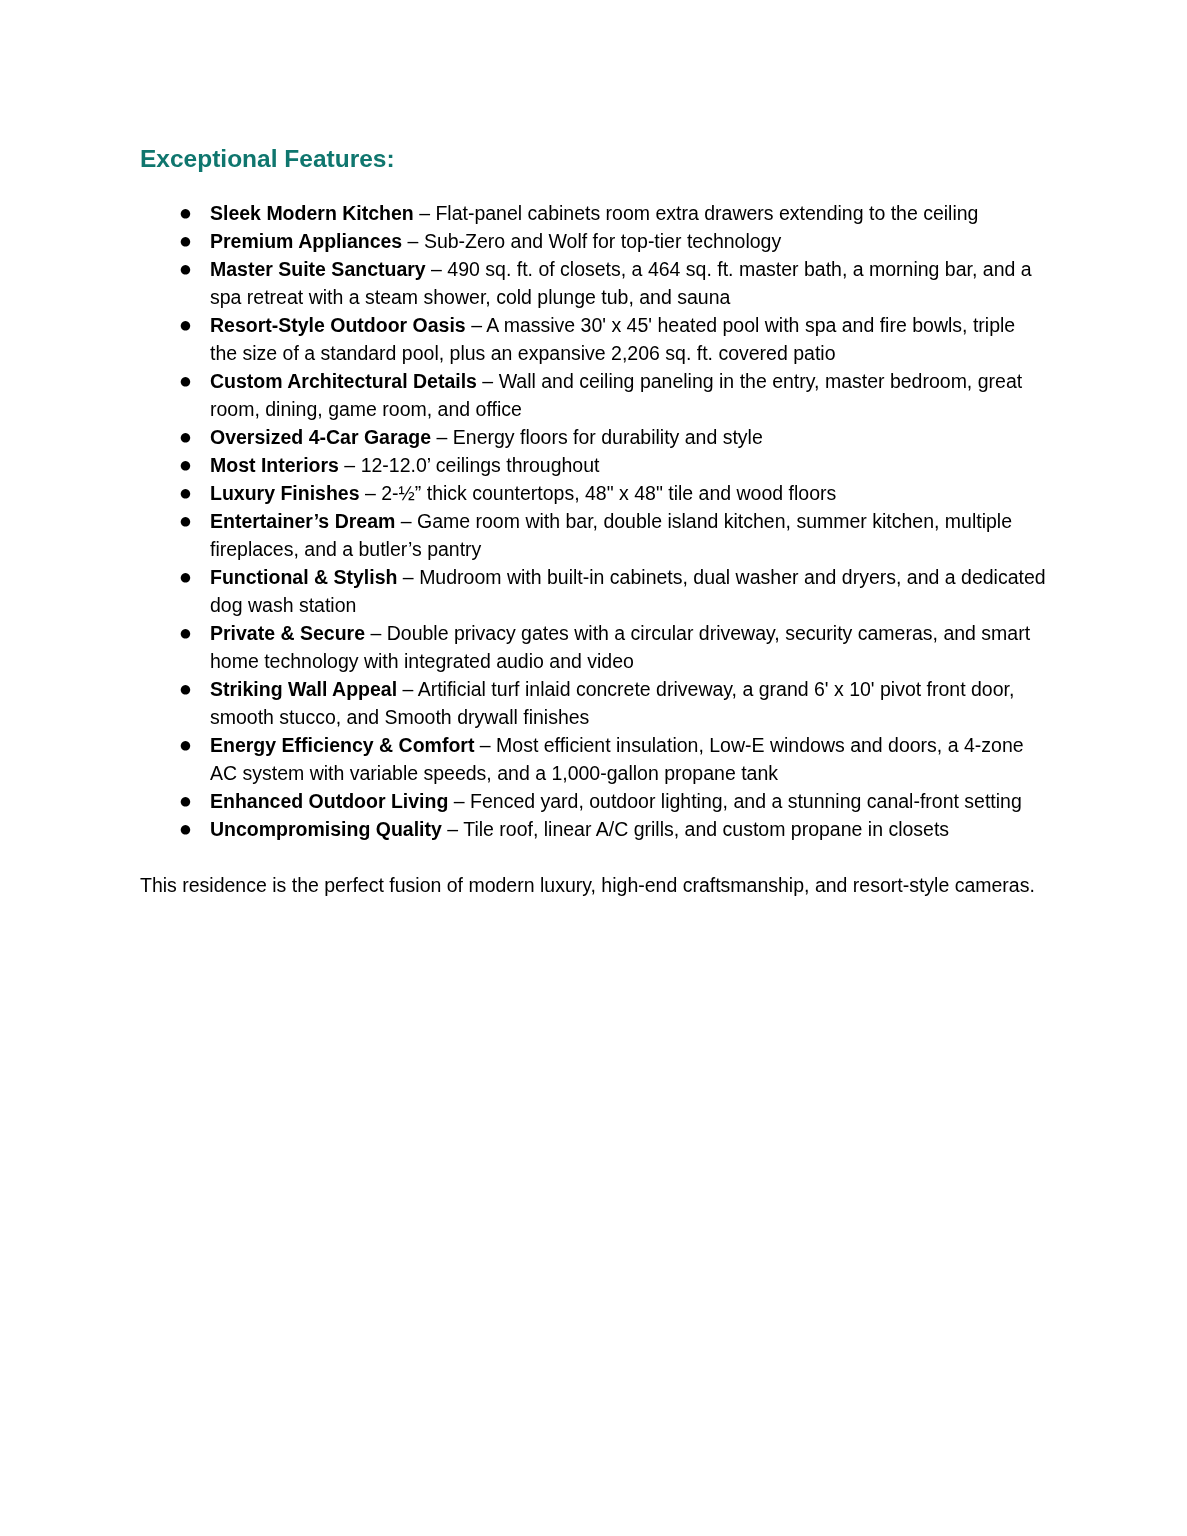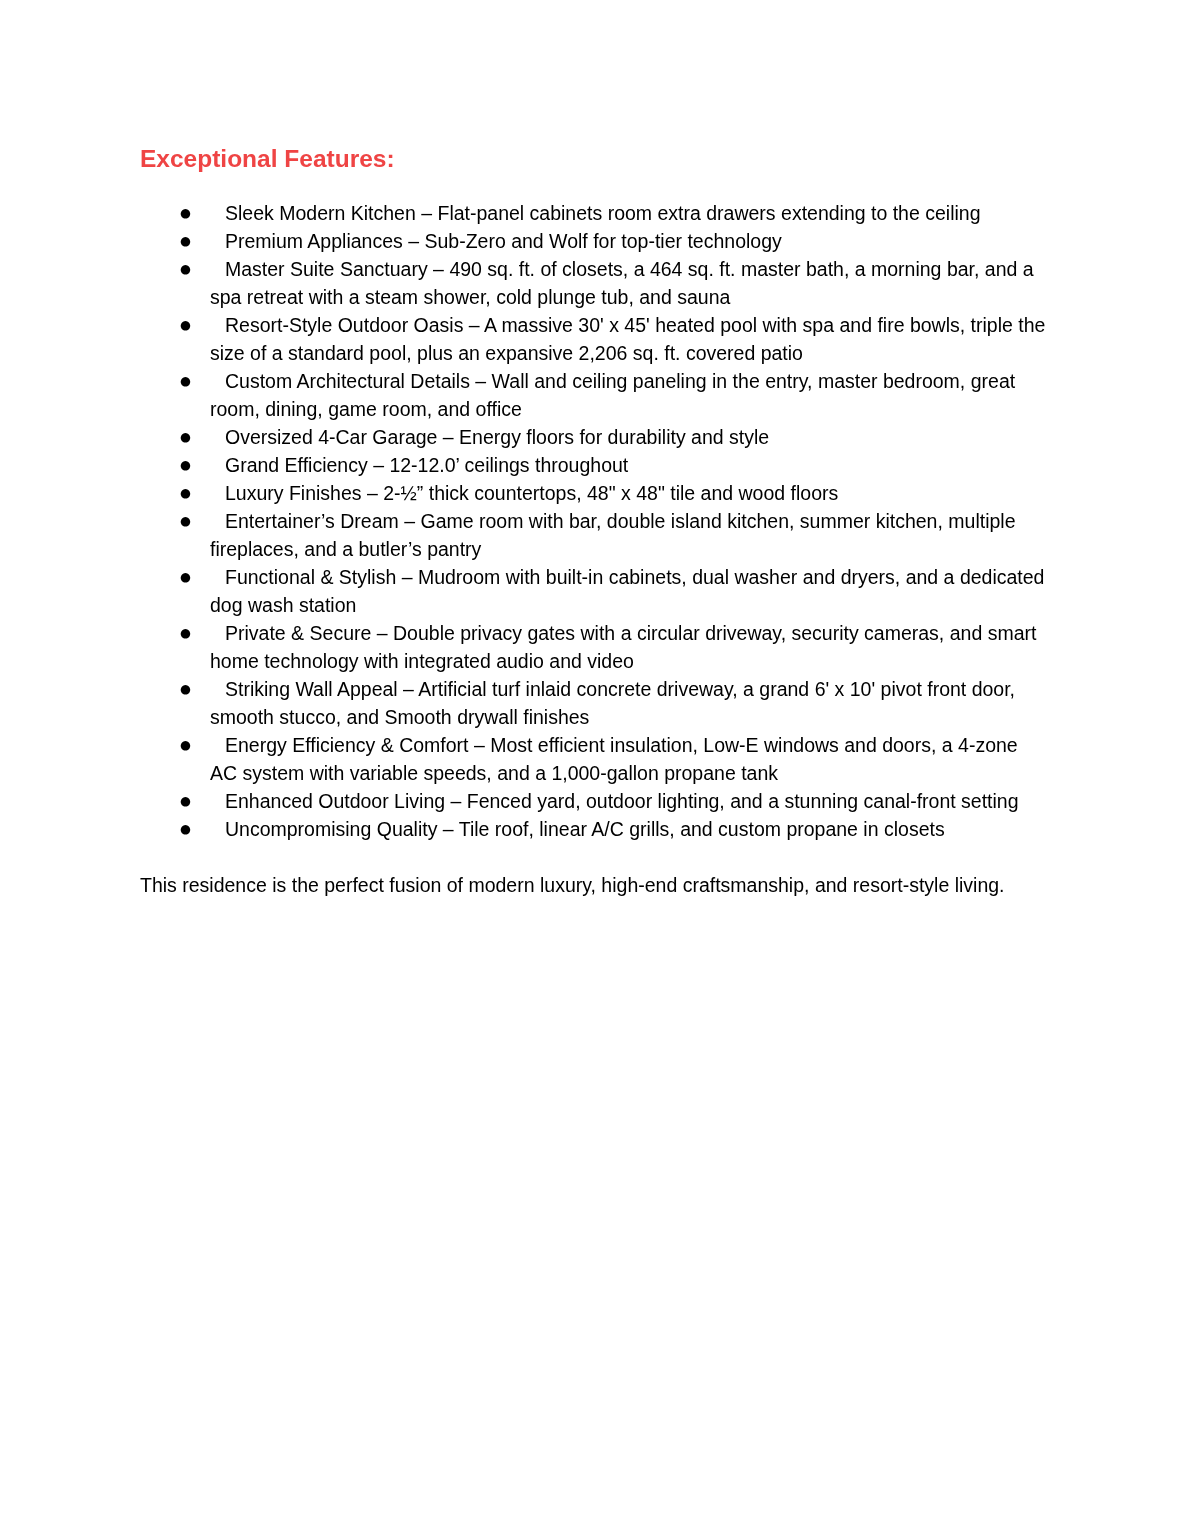--- a/index.html
+++ b/index.html
@@ -16,21 +16,21 @@
     padding: 143px 140px 0 140px;
     overflow: hidden;
     font-family: "Liberation Sans", sans-serif;
     color: #000000;
   }
   .doc-heading {
     margin: 0;
     font-size: 24.5px;
     font-weight: 700;
     line-height: 31px;
-    color: #ef4444;
+    color: #0f766e;
   }
   .features-list {
     list-style: none;
     margin: 25px 0 0 0;
     padding: 0;
   }
   .feature-item {
     display: flex;
     align-items: flex-start;
     padding-left: 40px;
@@ -42,22 +42,21 @@
     font-size: 12.5px;
     line-height: 28px;
     color: #000000;
   }
   .feature-text {
     flex: 1;
     font-size: 19.5px;
     line-height: 28px;
   }
   .feature-title {
-    font-weight: 400;
-    margin-left: 15px;
+    font-weight: 700;
   }
   .closing {
     margin: 28px 0 0 0;
     font-size: 19.5px;
     line-height: 28px;
   }
 </style>
 </head>
 <body>
 
@@ -90,21 +89,21 @@
     <span class="feature-text"><span class="feature-title">Custom Architectural Details</span><span> – </span><span>Wall and ceiling paneling in the entry, master bedroom, great room, dining, game room, and office</span></span>
   </li>
 
   <li class="feature-item">
     <span class="bullet">●</span>
     <span class="feature-text"><span class="feature-title">Oversized 4-Car Garage</span><span> – </span><span>Energy floors for durability and style</span></span>
   </li>
 
   <li class="feature-item">
     <span class="bullet">●</span>
-    <span class="feature-text"><span class="feature-title">Grand Efficiency</span><span> – </span><span>12-12.0’ ceilings throughout</span></span>
+    <span class="feature-text"><span class="feature-title">Most Interiors</span><span> – </span><span>12-12.0’ ceilings throughout</span></span>
   </li>
 
   <li class="feature-item">
     <span class="bullet">●</span>
     <span class="feature-text"><span class="feature-title">Luxury Finishes</span><span> – </span><span>2-½” thick countertops, 48" x 48" tile and wood floors</span></span>
   </li>
 
   <li class="feature-item">
     <span class="bullet">●</span>
     <span class="feature-text"><span class="feature-title">Entertainer’s Dream</span><span> – </span><span>Game room with bar, double island kitchen, summer kitchen, multiple fireplaces, and a butler’s pantry</span></span>
@@ -134,14 +133,14 @@
     <span class="bullet">●</span>
     <span class="feature-text"><span class="feature-title">Enhanced Outdoor Living</span><span> – </span><span>Fenced yard, outdoor lighting, and a stunning canal-front setting</span></span>
   </li>
 
   <li class="feature-item">
     <span class="bullet">●</span>
     <span class="feature-text"><span class="feature-title">Uncompromising Quality</span><span> – </span><span>Tile roof, linear A/C grills, and custom propane in closets</span></span>
   </li>
 </ul>
 
-  <p class="closing">This residence is the perfect fusion of modern luxury, high-end craftsmanship, and resort-style living.</p>
+  <p class="closing">This residence is the perfect fusion of modern luxury, high-end craftsmanship, and resort-style cameras.</p>
 </div>
 
 </body></html>

